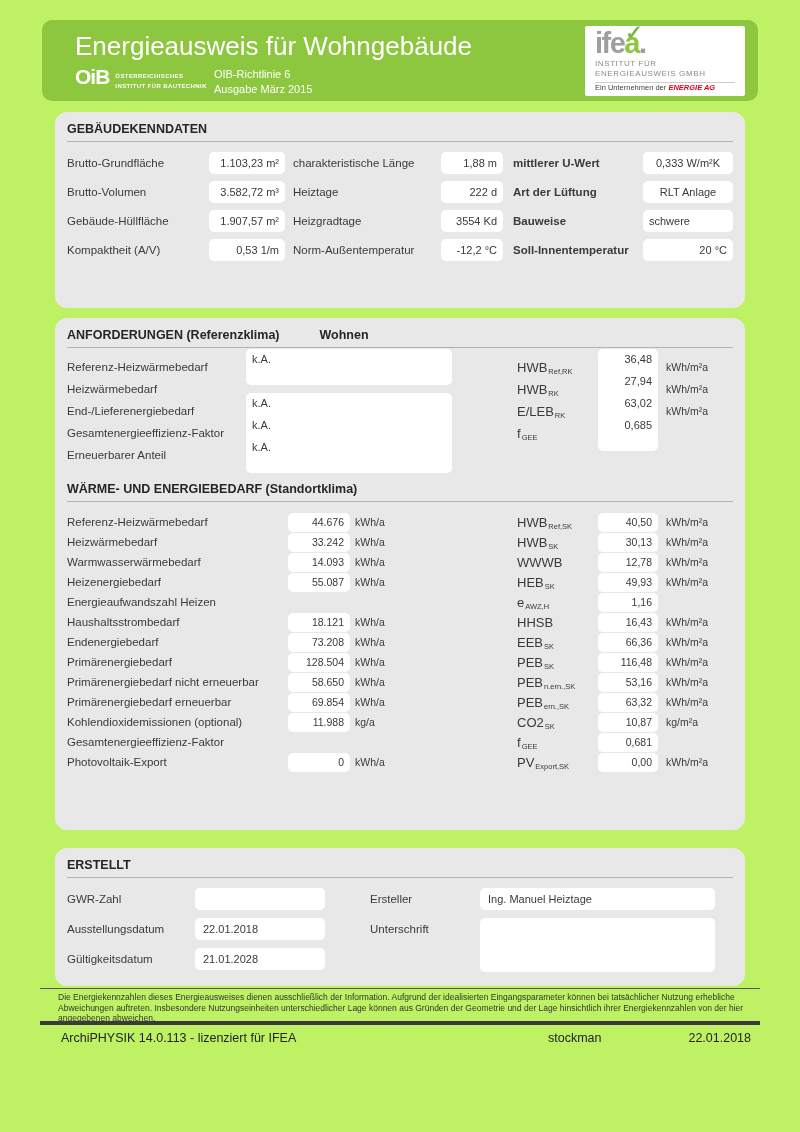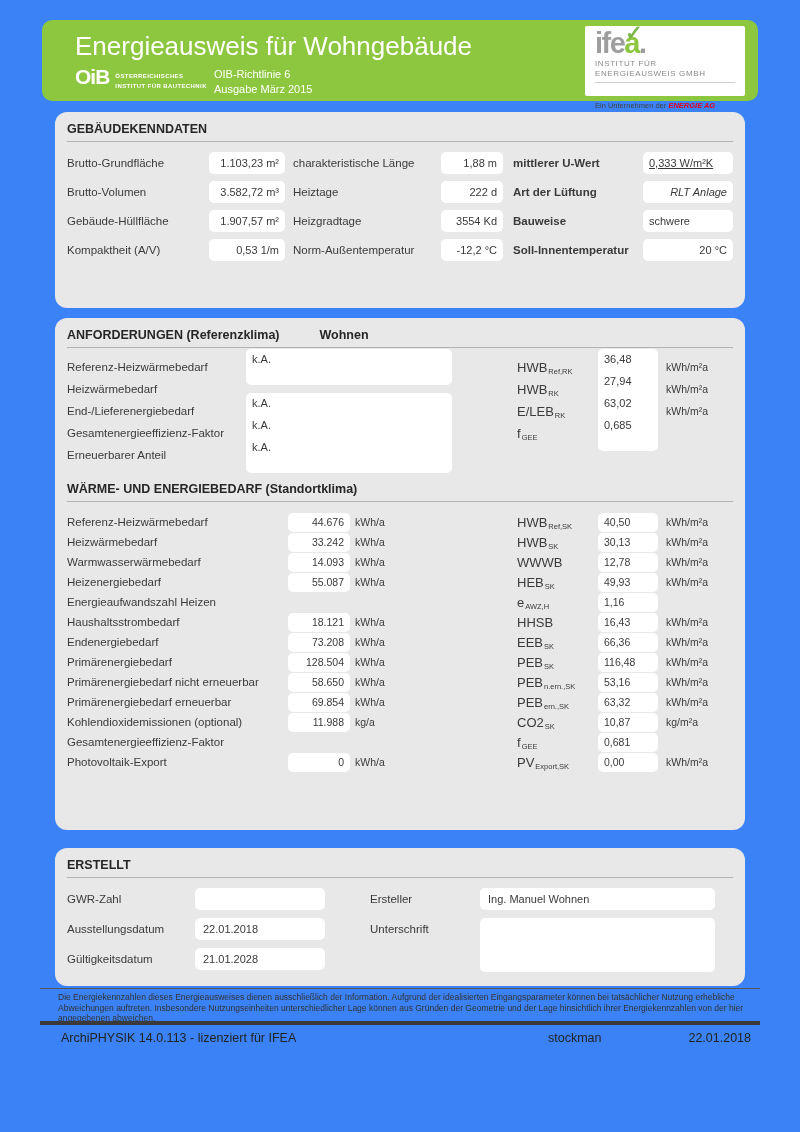--- a/index.html
+++ b/index.html
@@ -2,37 +2,37 @@
 <html><head>
 <meta charset="utf-8">
 <title>Energieausweis für Wohngebäude</title>
 <style>
   * { box-sizing: border-box; }
   html,body { margin:0; padding:0; }
   body {
     width:800px; height:1132px; background:#fff;
     font-family:"Liberation Sans", sans-serif; color:#3a3a3a;
   }
-  .page { position:relative; width:800px; height:1132px; background:#3b82f6; overflow:hidden; }
+  .page { position:relative; width:800px; height:1132px; background:#bef264; overflow:hidden; }
 
   
   .banner { position:absolute; left:42px; top:20px; width:716px; height:81px;
             background:#8dc63f; border-radius:10px; }
   .banner-title { position:absolute; left:33px; top:11px; font-size:26px; color:#fff; }
   .oib { position:absolute; left:33px; top:46px; display:flex; align-items:flex-start; color:#fff; }
   .oib-word { font-weight:bold; font-size:21px; letter-spacing:-1px; line-height:22px; }
   .oib-text { font-size:6px; letter-spacing:.4px; line-height:1.6; margin-left:6px; margin-top:6px; font-weight:bold; }
   .richtlinie { position:absolute; left:172px; top:47px; color:#fff; font-size:11px; line-height:1.4; }
   .ifea-box { position:absolute; right:13px; top:6px; width:160px; height:70px; background:#fff;
               border-radius:2px; padding:2px 10px 3px; }
   .ifea-word { font-size:29px; font-weight:bold; color:#9e9e9e; letter-spacing:-1.5px; line-height:30px; }
   .ifea-a { color:#8dc63f; position:relative; }
   .ifea-check { position:absolute; top:-9px; left:1px; color:#7ab648; font-size:21px; font-weight:bold; }
   .ifea-sub { color:#8a8a8a; font-size:8px; letter-spacing:.6px; line-height:1.25; margin-top:1px; }
-  .ifea-company { border-top:1px solid #cfcfcf; margin-top:3px; padding-top:18px; font-size:7.5px; color:#444; }
+  .ifea-company { border-top:1px solid #cfcfcf; margin-top:3px; padding-top:0; font-size:7.5px; color:#444; }
   .ifea-brand { color:#e2001a; font-weight:bold; font-style:italic; }
 
   
   .section { position:absolute; left:55px; width:690px; background:#e8e8e8; border-radius:12px; }
   #sec-geb { top:112px; height:196px; }
   #sec-bedarf { top:318px; height:512px; }
   #sec-erstellt { top:848px; height:138px; }
   .sec-title { font-weight:bold; font-size:12.5px; color:#262626; padding:10px 12px 5px; }
   .sec-title .sub-title { margin-left:40px; }
   .sec-underline { margin:0 12px; border-bottom:1px solid #b2b2b2; }
@@ -52,21 +52,21 @@
   .geb-row .vbox { height:22px; line-height:22px; }
 
   
   #anf-rows { margin-top:8px; }
   .anf-row { display:flex; align-items:center; height:22px; padding:0 12px; font-size:11.5px; }
   .anf-label { width:179px; }
   .anf-box { width:206px; }
   .anf-spacer { width:206px; display:inline-block; }
   .anf-row .code, .w-row .code { width:81px; }
   .anf-row .code { margin-left:65px; }
-  .num-box { width:60px; }
+  .num-box { width:60px; text-align:right; }
 
   
   #waerme-rows { margin-top:10px; }
   .w-row { display:flex; align-items:center; height:20px; padding:0 12px; font-size:11.5px; }
   .w-label { width:221px; }
   .w-box { width:62px; text-align:right; height:19px !important; line-height:19px !important; font-size:10.5px !important; }
   .w-unit { margin-left:5px; width:145px; }
   .w-spacer { width:212px; display:inline-block; }
   .w-row .code { margin-left:17px; }
   .w-row .num-box { height:19px; line-height:19px; font-size:10.5px; }
@@ -117,29 +117,29 @@
   <div class="section" id="sec-geb">
     <div class="sec-title">GEBÄUDEKENNDATEN</div>
     <div class="sec-underline"></div>
     <div id="geb-rows">
         <div class="geb-row">
           <span class="geb-label gc0"><span>Brutto-Grundfläche</span></span>
           <span class="vbox gb0" style="text-align: right;">1.103,23 m²</span>
           <span class="geb-label gc1"><span>charakteristische Länge</span></span>
           <span class="vbox gb1" style="text-align: right;">1,88 m</span>
           <span class="geb-label gc2"><span>mittlerer U-Wert</span></span>
-          <span class="vbox gb2" style="text-align: left; text-decoration: underline;">0,333 W/m²K</span>
+          <span class="vbox gb2" style="text-align: center;">0,333 W/m²K</span>
         </div>
         <div class="geb-row">
           <span class="geb-label gc0"><span>Brutto-Volumen</span></span>
           <span class="vbox gb0" style="text-align: right;">3.582,72 m³</span>
           <span class="geb-label gc1"><span>Heiztage</span></span>
           <span class="vbox gb1" style="text-align: right;">222 d</span>
           <span class="geb-label gc2"><span>Art der Lüftung</span></span>
-          <span class="vbox gb2" style="text-align: right; font-style: italic;">RLT Anlage</span>
+          <span class="vbox gb2" style="text-align: center;">RLT Anlage</span>
         </div>
         <div class="geb-row">
           <span class="geb-label gc0"><span>Gebäude-Hüllfläche</span></span>
           <span class="vbox gb0" style="text-align: right;">1.907,57 m²</span>
           <span class="geb-label gc1"><span>Heizgradtage</span></span>
           <span class="vbox gb1" style="text-align: right;">3554 Kd</span>
           <span class="geb-label gc2"><span>Bauweise</span></span>
           <span class="vbox gb2" style="text-align: left;">schwere</span>
         </div>
         <div class="geb-row">
@@ -305,21 +305,21 @@
     <div class="e-label" style="left:12px; top:40px;">GWR-Zahl</div>
     <div class="e-box" style="left:140px; top:40px; width:130px;"></div>
 
     <div class="e-label" style="left:12px; top:70px;">Ausstellungsdatum</div>
     <div class="e-box" style="left:140px; top:70px; width:130px;">22.01.2018</div>
 
     <div class="e-label" style="left:12px; top:100px;">Gültigkeitsdatum</div>
     <div class="e-box" style="left:140px; top:100px; width:130px;">21.01.2028</div>
 
     <div class="e-label" style="left:315px; top:40px;">Ersteller</div>
-    <div class="e-box" style="left:425px; top:40px; width:235px;">Ing. Manuel Wohnen</div>
+    <div class="e-box" style="left:425px; top:40px; width:235px;">Ing. Manuel Heiztage</div>
 
     <div class="e-label" style="left:315px; top:70px;">Unterschrift</div>
     <div class="e-box tall" style="left:425px; top:70px; width:235px;"></div>
   </div>
 
   <div class="footnote-line"></div>
   <div class="disclaimer">Die Energiekennzahlen dieses Energieausweises dienen ausschließlich der Information. Aufgrund der idealisierten Eingangsparameter können bei tatsächlicher Nutzung erhebliche Abweichungen auftreten. Insbesondere Nutzungseinheiten unterschiedlicher Lage können aus Gründen der Geometrie und der Lage hinsichtlich ihrer Energiekennzahlen von der hier angegebenen abweichen.</div>
   <div class="double-line"></div>
   <div class="footer-bar">
     <span>ArchiPHYSIK 14.0.113 - lizenziert für IFEA</span>

